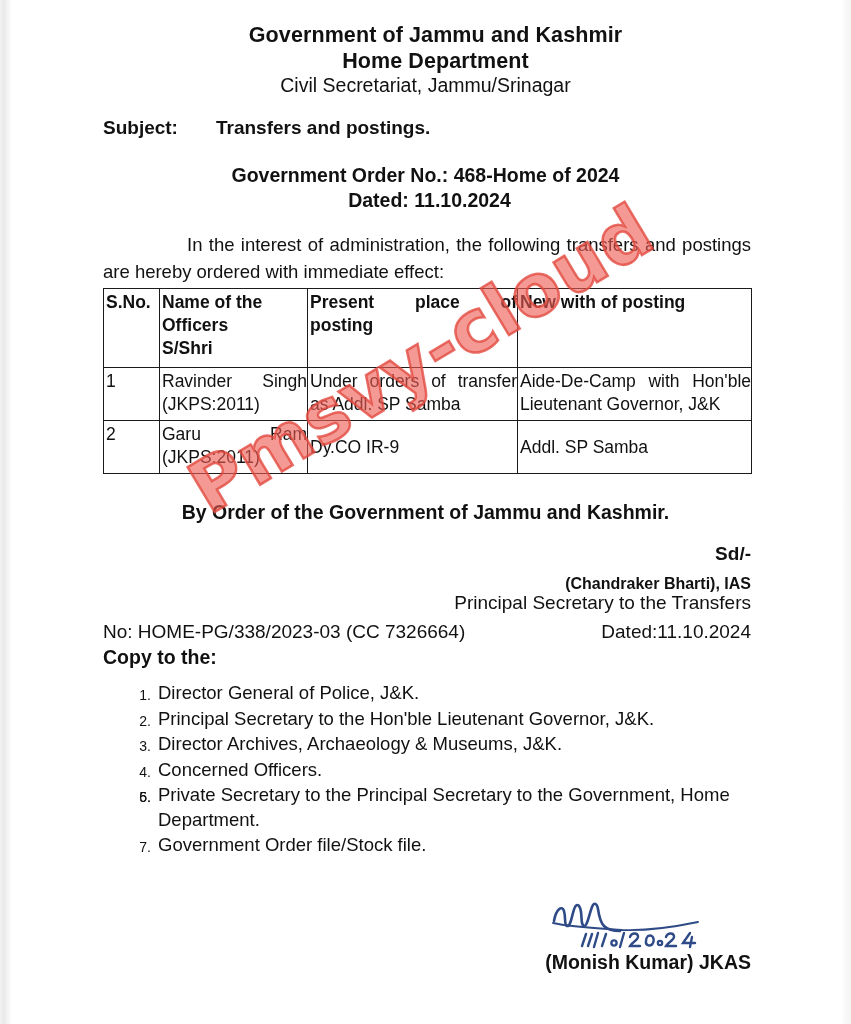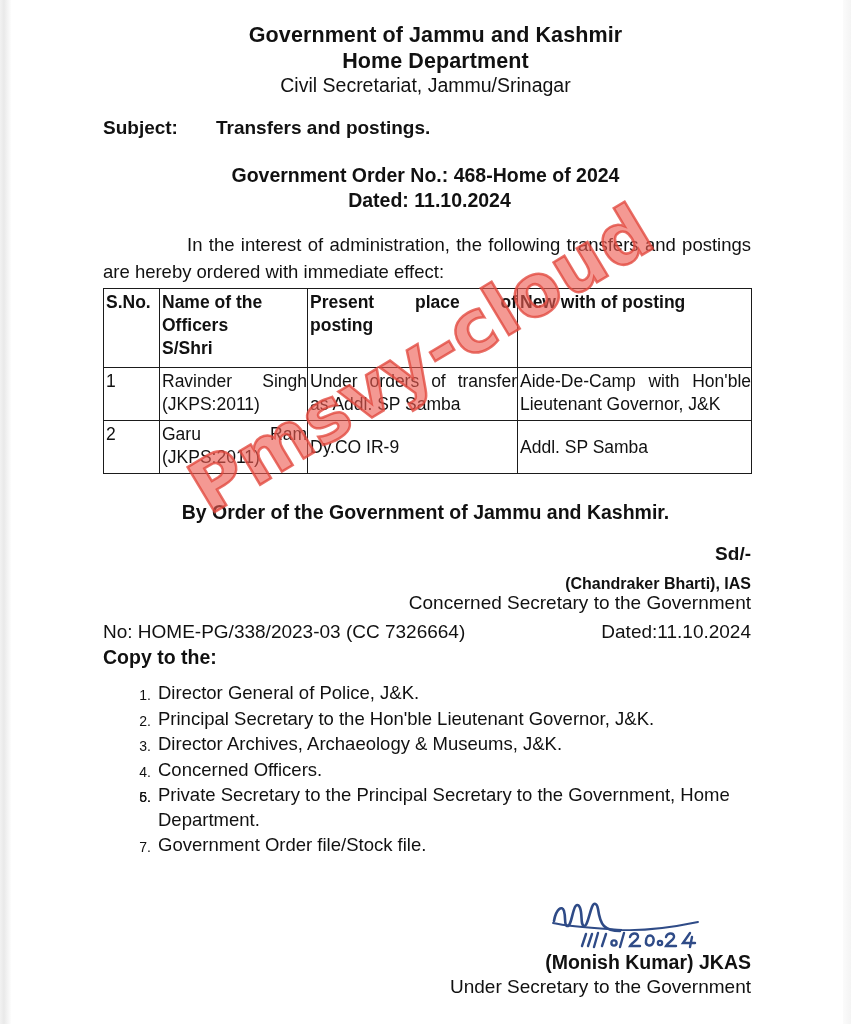--- a/index.html
+++ b/index.html
@@ -306,21 +306,21 @@
           <div>Addl. SP Samba</div>
         </td>
       </tr>
     </tbody>
   </table>
 
   <div class="byorder">By Order of the Government of Jammu and Kashmir.</div>
 
   <div class="sd">Sd/-</div>
   <div class="signatory">(Chandraker Bharti), IAS</div>
-  <div class="signatory-title">Concerned Secretary to the Government</div>
+  <div class="signatory-title">Principal Secretary to the Transfers</div>
 
   <div class="refno">No: HOME-PG/338/2023-03 (CC 7326664)</div>
   <div class="refdate">Dated:11.10.2024</div>
   <div class="copyto">Copy to the:</div>
 
   <ul class="copy-list">
     <li>
       <span class="num">1.</span>
       <span>Director General of Police, J&amp;K.</span>
     </li>
@@ -368,17 +368,16 @@
         <path d="M90 44 C91 40, 97 39, 98 43 C99 47, 92 49, 90 53 L100 53"></path>
         <path d="M108 43 C112 41, 115 45, 113 50 C111 54, 105 53, 106 48 C106 45, 107 44, 108 43Z"></path>
         <circle cx="120" cy="50" r="2.2" stroke-width="2.2"></circle>
         <path d="M126 44 C127 40, 133 39, 134 43 C135 47, 128 49, 126 53 L136 53"></path>
         <path d="M150 40 L143 50 L155 50 M152 44 L150 54"></path>
       </g>
     </svg>
   </div>
 
   <div class="bottom-name">(Monish Kumar) JKAS</div>
-  <div class="bottom-title">Under Secretary to the Government</div>
 
   <div class="watermark">Pmsvy-cloud</div>
 
 </div>
 
 </body></html>

